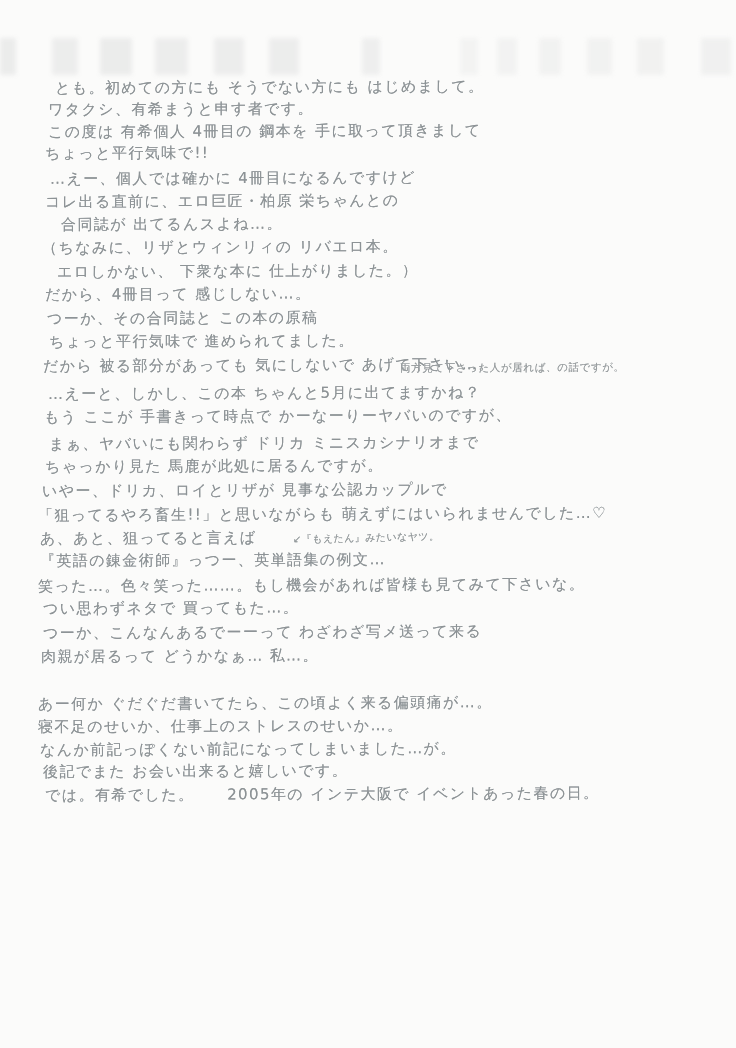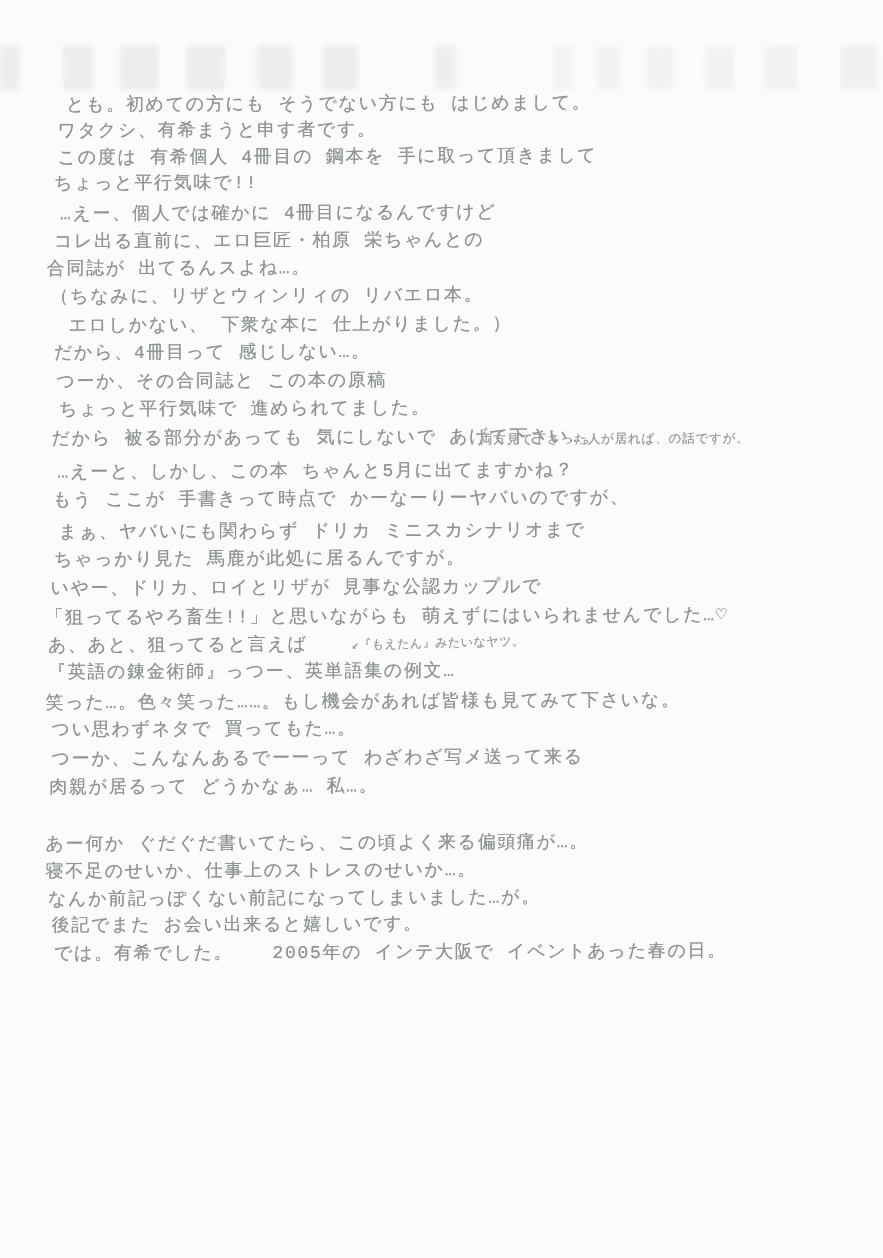--- a/index.html
+++ b/index.html
@@ -10,21 +10,20 @@
     width: 736px;
     height: 1048px;
     position: relative;
     background: #fbfbfa;
     overflow: hidden;
     font-family: "DejaVu Sans", sans-serif;
   }
   .page {
     position: absolute;
     inset: 0;
-    font-family: Liberation Mono, monospace;
   }
   
   .header-block {
     position: absolute;
     top: 38px;
     height: 37px;
     background: #dfe0e0;
     filter: blur(2px);
     border-radius: 2px;
   }
@@ -70,21 +69,21 @@
       <div class="header-block" style="left: 637px; width: 27px; opacity: 0.35;"></div>
       <div class="header-block" style="left: 701px; width: 30px; opacity: 0.38;"></div>
     </div>
   <div id="text-layer">
       <div class="line" style="left: 55px; top: 80px;">とも。初めての方にも そうでない方にも はじめまして。</div>
       <div class="line" style="left: 48px; top: 102px;">ワタクシ、有希まうと申す者です。</div>
       <div class="line" style="left: 48px; top: 124px;">この度は 有希個人 4冊目の 鋼本を 手に取って頂きまして</div>
       <div class="line" style="left: 45px; top: 146px;">ちょっと平行気味で!!</div>
       <div class="line" style="left: 50px; top: 171px;">…えー、個人では確かに 4冊目になるんですけど</div>
       <div class="line" style="left: 45px; top: 194px;">コレ出る直前に、エロ巨匠・柏原 栄ちゃんとの</div>
-      <div class="line" style="left: 39px; top: 217px;">合同誌が 出てるんスよね…。</div>
+      <div class="line" style="left: 61px; top: 217px;">合同誌が 出てるんスよね…。</div>
       <div class="line" style="left: 42px; top: 240px;">（ちなみに、リザとウィンリィの リバエロ本。</div>
       <div class="line" style="left: 57px; top: 264px;">エロしかない、 下衆な本に 仕上がりました。）</div>
       <div class="line" style="left: 45px; top: 287px;">だから、4冊目って 感じしない…。</div>
       <div class="line" style="left: 47px; top: 311px;">つーか、その合同誌と この本の原稿</div>
       <div class="line" style="left: 49px; top: 334px;">ちょっと平行気味で 進められてました。</div>
       <div class="line" style="left: 43px; top: 358px;">だから 被る部分があっても 気にしないで あげて下さい…。</div>
       <div class="line small" style="left: 400px; top: 362px;">両方見て下さった人が居れば、の話ですが。</div>
       <div class="line" style="left: 48px; top: 386px;">…えーと、しかし、この本 ちゃんと5月に出てますかね？</div>
       <div class="line" style="left: 44px; top: 409px;">もう ここが 手書きって時点で かーなーりーヤバいのですが、</div>
       <div class="line" style="left: 49px; top: 436px;">まぁ、ヤバいにも関わらず ドリカ ミニスカシナリオまで</div>

